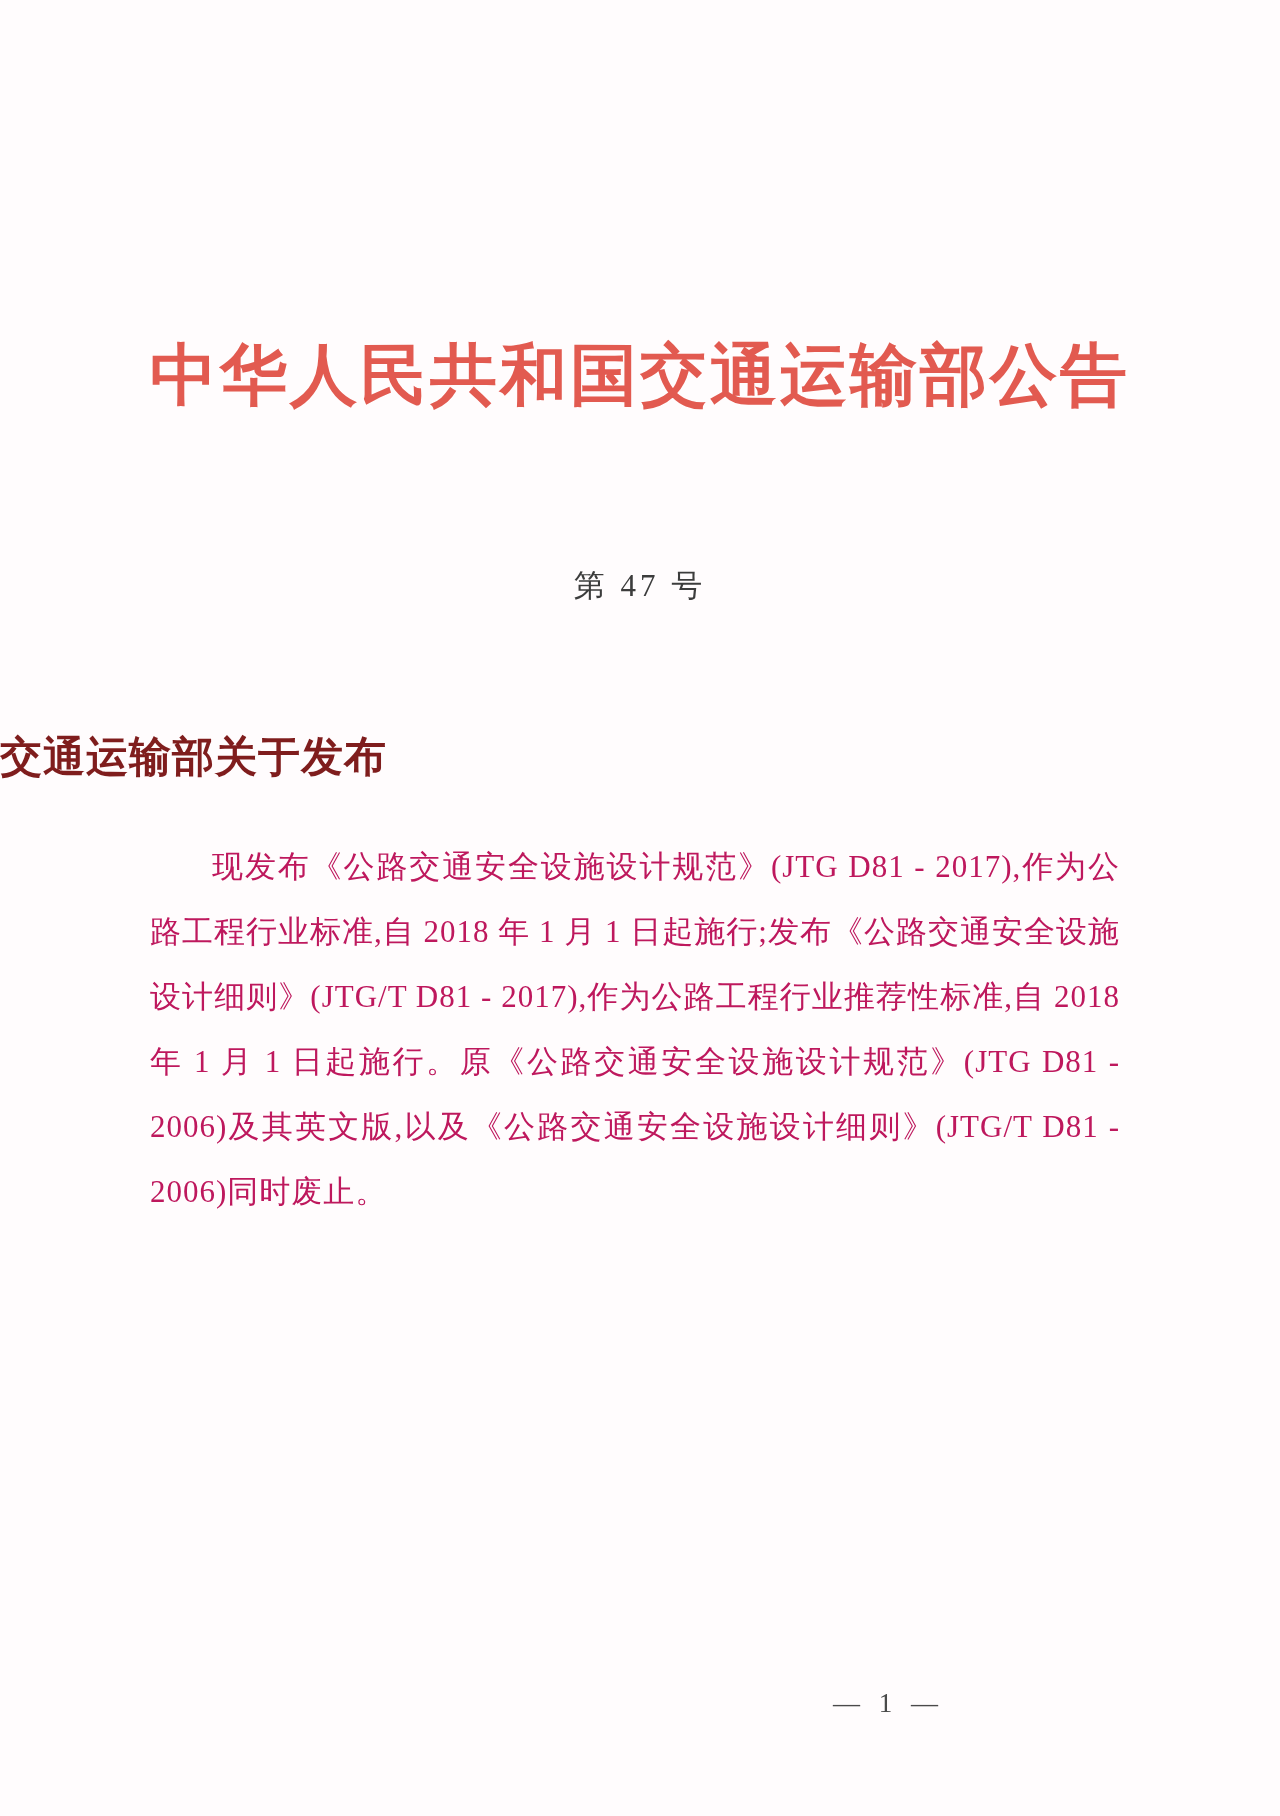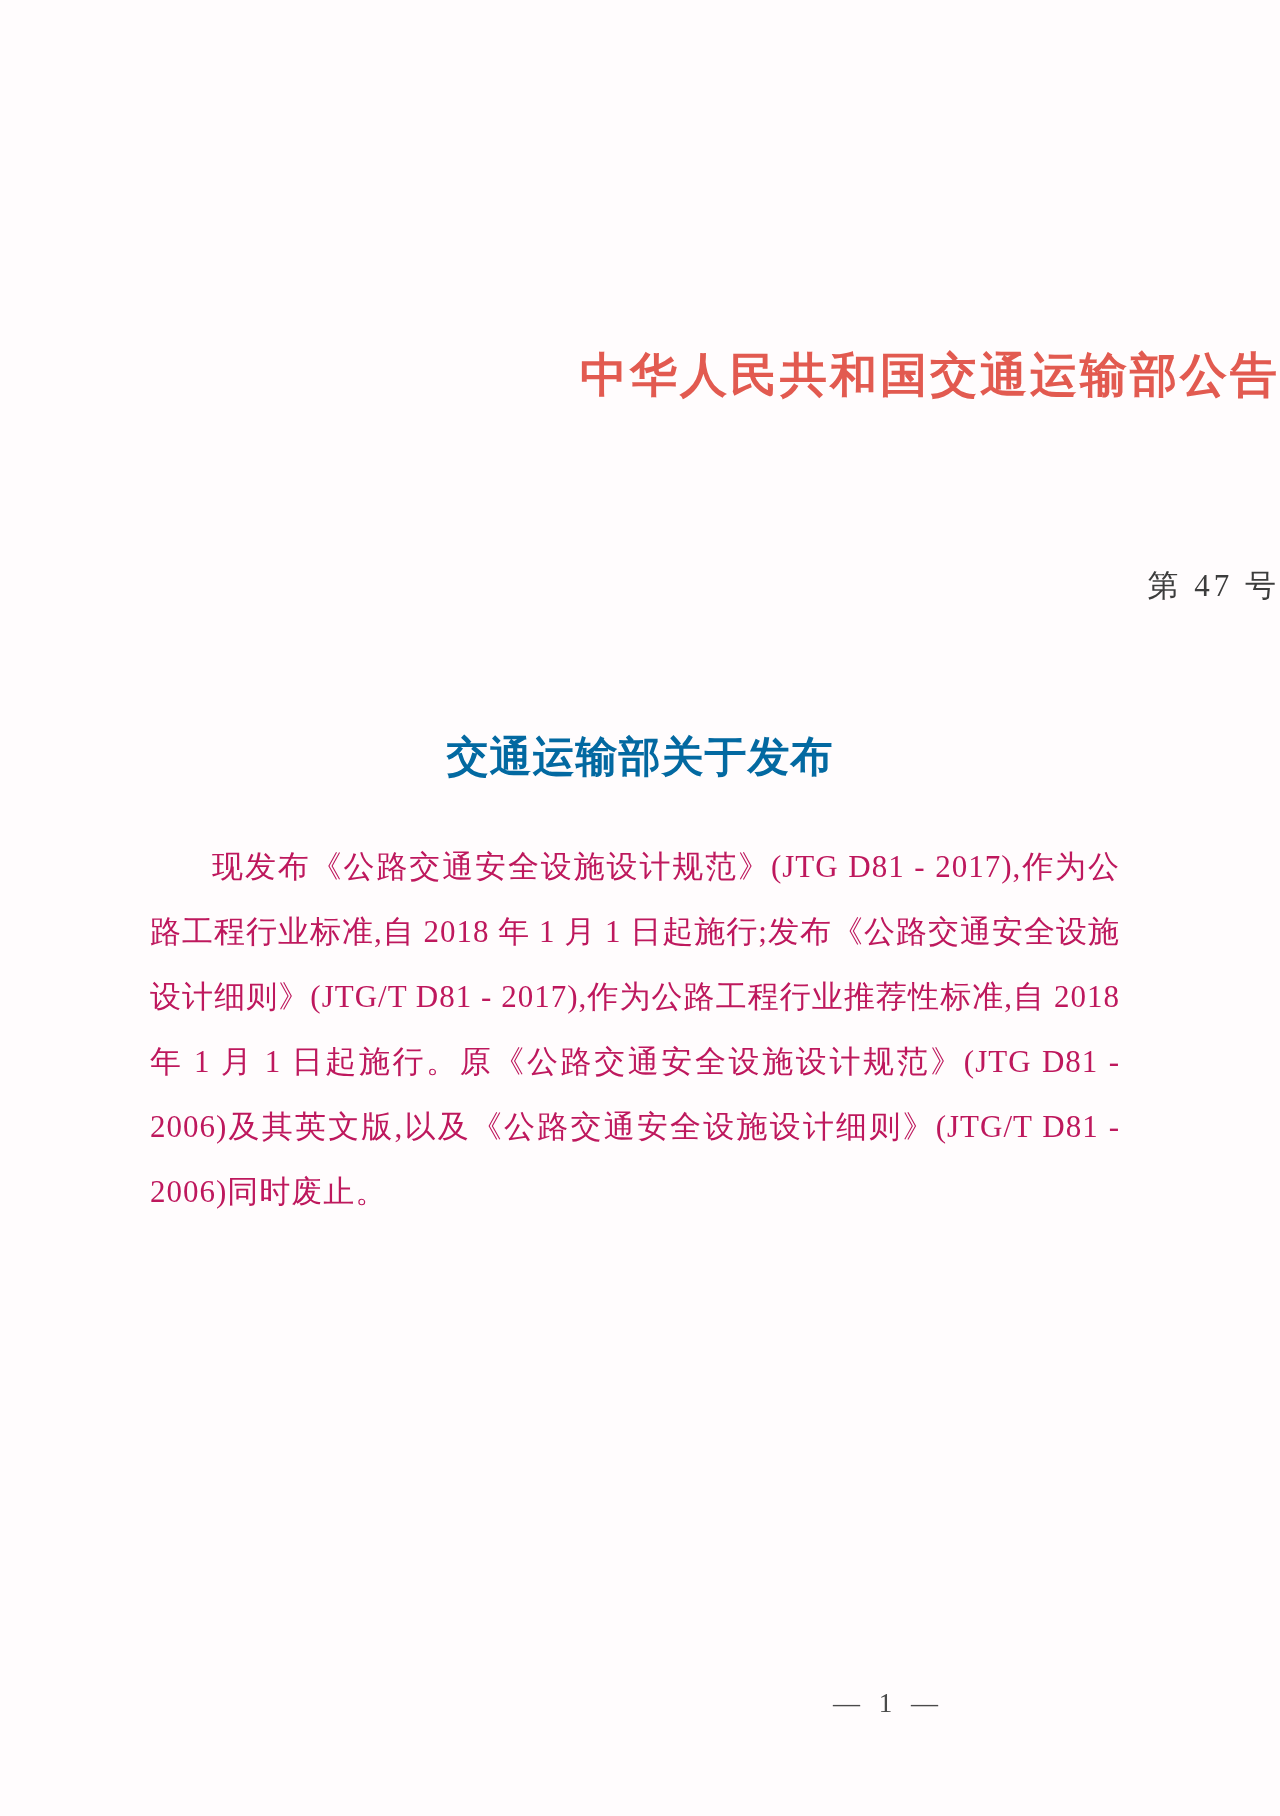--- a/index.html
+++ b/index.html
@@ -13,43 +13,42 @@
   .page {
     position: relative;
     width: 1280px;
     height: 1816px;
     background: #fffcfd;
     overflow: hidden;
   }
 
   .agency-title {
     padding-top: 332px;
-    text-align: right;
-    font-size: 47px;
+    text-align: center;
+    font-size: 67px;
     font-weight: bold;
     letter-spacing: 3px;
     color: #e25a50;
     line-height: 86px;
   }
 
   .doc-number {
     margin-top: 148px;
-    text-align: right;
+    text-align: center;
     font-size: 31px;
     color: #3c3c3c;
     letter-spacing: 4px;
     line-height: 40px;
   }
 
   .announcement-title {
     margin-top: 118px;
-    text-align: center;
     font-size: 42px;
     font-weight: bold;
-    color: #0369a1;
+    color: #7f1d1d;
     line-height: 66px;
     letter-spacing: 1px;
     font-family: Liberation Serif, serif;
   }
 
   .body-text {
     margin: 44px 160px 0 150px;
     width: 970px;
     font-size: 31px;
     color: #be185d;

